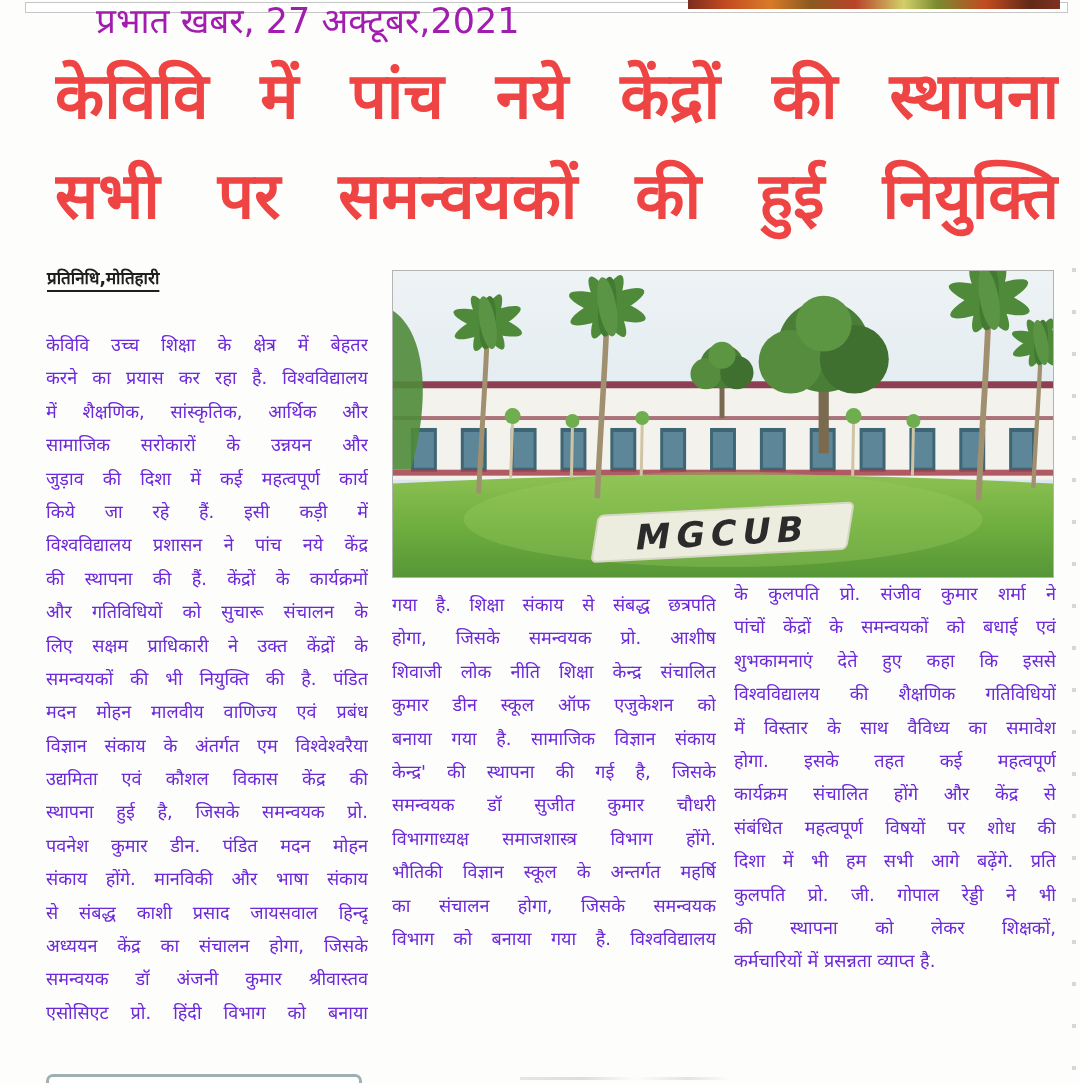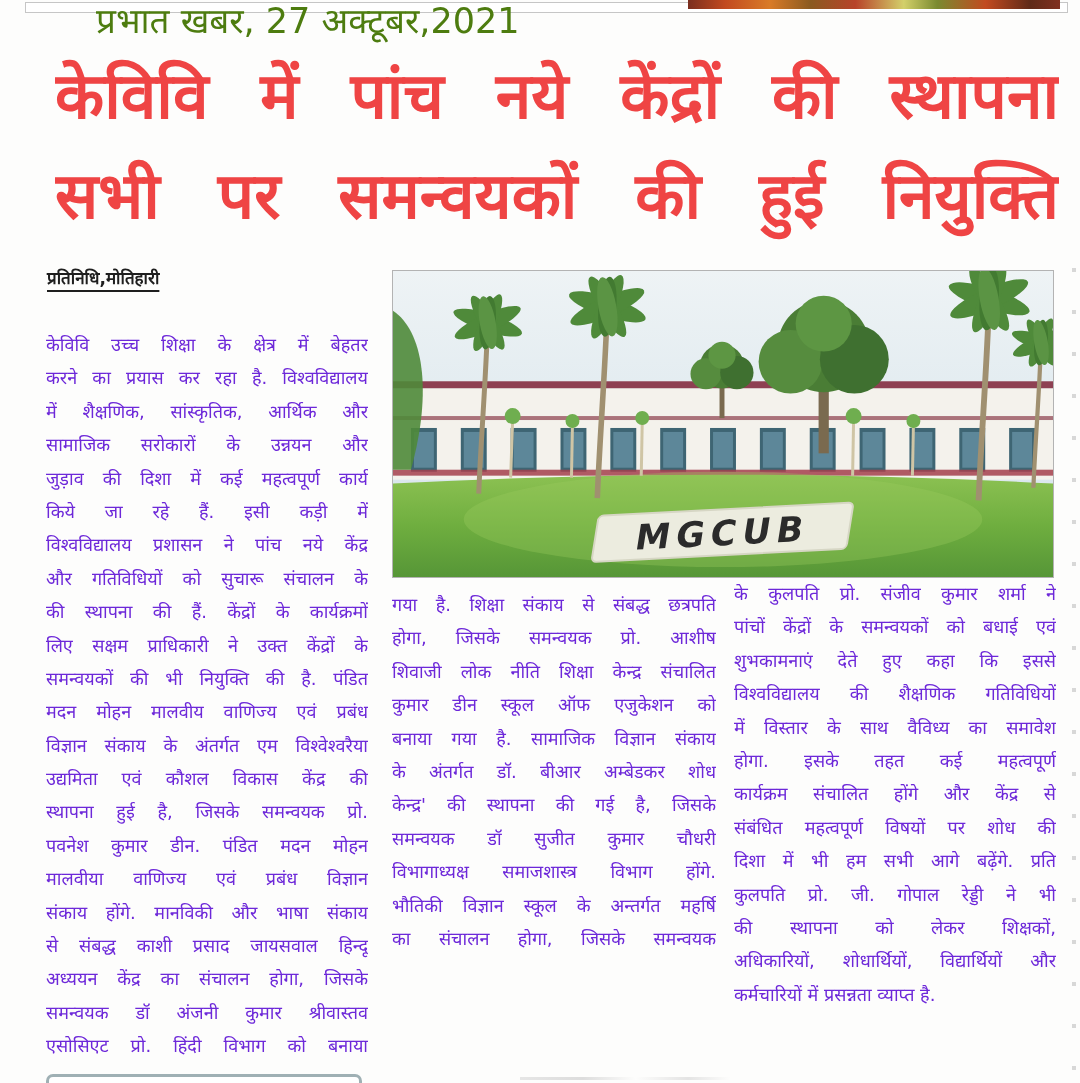--- a/index.html
+++ b/index.html
@@ -13,21 +13,21 @@
   .top-bar {
     position:absolute; left:25px; top:2px; width:1043px; height:11px;
     background:#ffffff; border:1px solid #c6c6c6;
   }
   .top-photo-fragment {
     position:absolute; left:688px; top:0; width:372px; height:9px;
     background:linear-gradient(90deg,#7a2e1e,#c24a20 10%,#d97b28 22%,#8a5a20 33%,#b8432a 45%,#d3d06a 58%,#7a8a30 67%,#c24a20 80%,#5f2a18 92%,#803020);
   }
   .masthead {
     position:absolute; left:96px; top:0px; width:560px;
-    color:#4d7c0f; font-size:35px; line-height:42px; white-space:nowrap;
+    color:#a21caf; font-size:35px; line-height:42px; white-space:nowrap;
   }
   .headline {
     position:absolute; left:55px; top:46px; width:1004px;
     color:#ef4444; font-weight:700; font-size:64px;
   }
   .headline-line {
     height:100px; line-height:100px; overflow:hidden;
     text-align:justify; text-align-last:justify;
   }
   .byline {
@@ -173,62 +173,60 @@
   </div>
 
   <div class="col col1">
       <div class="text-line">केविवि उच्च शिक्षा के क्षेत्र में बेहतर</div>
       <div class="text-line">करने का प्रयास कर रहा है. विश्वविद्यालय</div>
       <div class="text-line">में शैक्षणिक, सांस्कृतिक, आर्थिक और</div>
       <div class="text-line">सामाजिक सरोकारों के उन्नयन और</div>
       <div class="text-line">जुड़ाव की दिशा में कई महत्वपूर्ण कार्य</div>
       <div class="text-line">किये जा रहे हैं. इसी कड़ी में</div>
       <div class="text-line">विश्वविद्यालय प्रशासन ने पांच नये केंद्र</div>
+      <div class="text-line">की स्थापना की हैं. केंद्रों के कार्यक्रमों</div>
       <div class="text-line">और गतिविधियों को सुचारू संचालन के</div>
-      <div class="text-line">की स्थापना की हैं. केंद्रों के कार्यक्रमों</div>
       <div class="text-line">लिए सक्षम प्राधिकारी ने उक्त केंद्रों के</div>
       <div class="text-line">समन्वयकों की भी नियुक्ति की है. पंडित</div>
       <div class="text-line">मदन मोहन मालवीय वाणिज्य एवं प्रबंध</div>
       <div class="text-line">विज्ञान संकाय के अंतर्गत एम विश्वेश्वरैया</div>
       <div class="text-line">उद्यमिता एवं कौशल विकास केंद्र  की</div>
       <div class="text-line">स्थापना हुई है, जिसके समन्वयक प्रो.</div>
       <div class="text-line">पवनेश कुमार डीन. पंडित मदन मोहन</div>
-      <div class="text-line">मालवीया वाणिज्य एवं प्रबंध विज्ञान</div>
       <div class="text-line">संकाय होंगे. मानविकी और भाषा संकाय</div>
       <div class="text-line">से संबद्ध  काशी प्रसाद जायसवाल हिन्दू</div>
       <div class="text-line">अध्ययन केंद्र का संचालन होगा, जिसके</div>
       <div class="text-line">समन्वयक डॉ अंजनी कुमार श्रीवास्तव</div>
       <div class="text-line">एसोसिएट प्रो. हिंदी विभाग को बनाया</div>
     </div>
   <div class="col col2">
       <div class="text-line">गया है. शिक्षा संकाय से संबद्ध  छत्रपति</div>
       <div class="text-line">होगा, जिसके समन्वयक प्रो.  आशीष</div>
       <div class="text-line">शिवाजी लोक नीति शिक्षा केन्द्र संचालित</div>
       <div class="text-line">कुमार डीन स्कूल ऑफ एजुकेशन को</div>
       <div class="text-line">बनाया गया है. सामाजिक विज्ञान संकाय</div>
-      <div class="text-line">के अंतर्गत डॉ. बीआर अम्बेडकर शोध</div>
       <div class="text-line">केन्द्र' की स्थापना की गई है, जिसके</div>
       <div class="text-line">समन्वयक डॉ सुजीत कुमार चौधरी</div>
       <div class="text-line">विभागाध्यक्ष समाजशास्त्र विभाग होंगे.</div>
       <div class="text-line">भौतिकी विज्ञान स्कूल के अन्तर्गत महर्षि</div>
       <div class="text-line">का संचालन होगा, जिसके समन्वयक</div>
+      <div class="text-line">विभाग को बनाया गया है. विश्वविद्यालय</div>
     </div>
   <div class="col col3">
       <div class="text-line">के कुलपति प्रो. संजीव कुमार शर्मा ने</div>
       <div class="text-line">पांचों केंद्रों के समन्वयकों को बधाई एवं</div>
       <div class="text-line">शुभकामनाएं देते हुए कहा कि इससे</div>
       <div class="text-line">विश्वविद्यालय की शैक्षणिक गतिविधियों</div>
       <div class="text-line">में विस्तार के साथ वैविध्य  का समावेश</div>
       <div class="text-line">होगा.  इसके  तहत  कई  महत्वपूर्ण</div>
       <div class="text-line">कार्यक्रम संचालित होंगे और केंद्र से</div>
       <div class="text-line">संबंधित महत्वपूर्ण विषयों पर शोध की</div>
       <div class="text-line">दिशा में भी हम सभी आगे बढ़ेंगे. प्रति</div>
       <div class="text-line">कुलपति प्रो. जी. गोपाल रेड्डी ने भी</div>
       <div class="text-line">की स्थापना को लेकर शिक्षकों,</div>
-      <div class="text-line">अधिकारियों, शोधार्थियों, विद्यार्थियों और</div>
       <div class="text-line final">कर्मचारियों में प्रसन्नता व्याप्त है.</div>
     </div>
 
   <div class="page-edge-artifacts"></div>
   <div class="bottom-partial-box"></div>
   <div class="bottom-smudge"></div>
 
 </div>
 
 </body></html>

